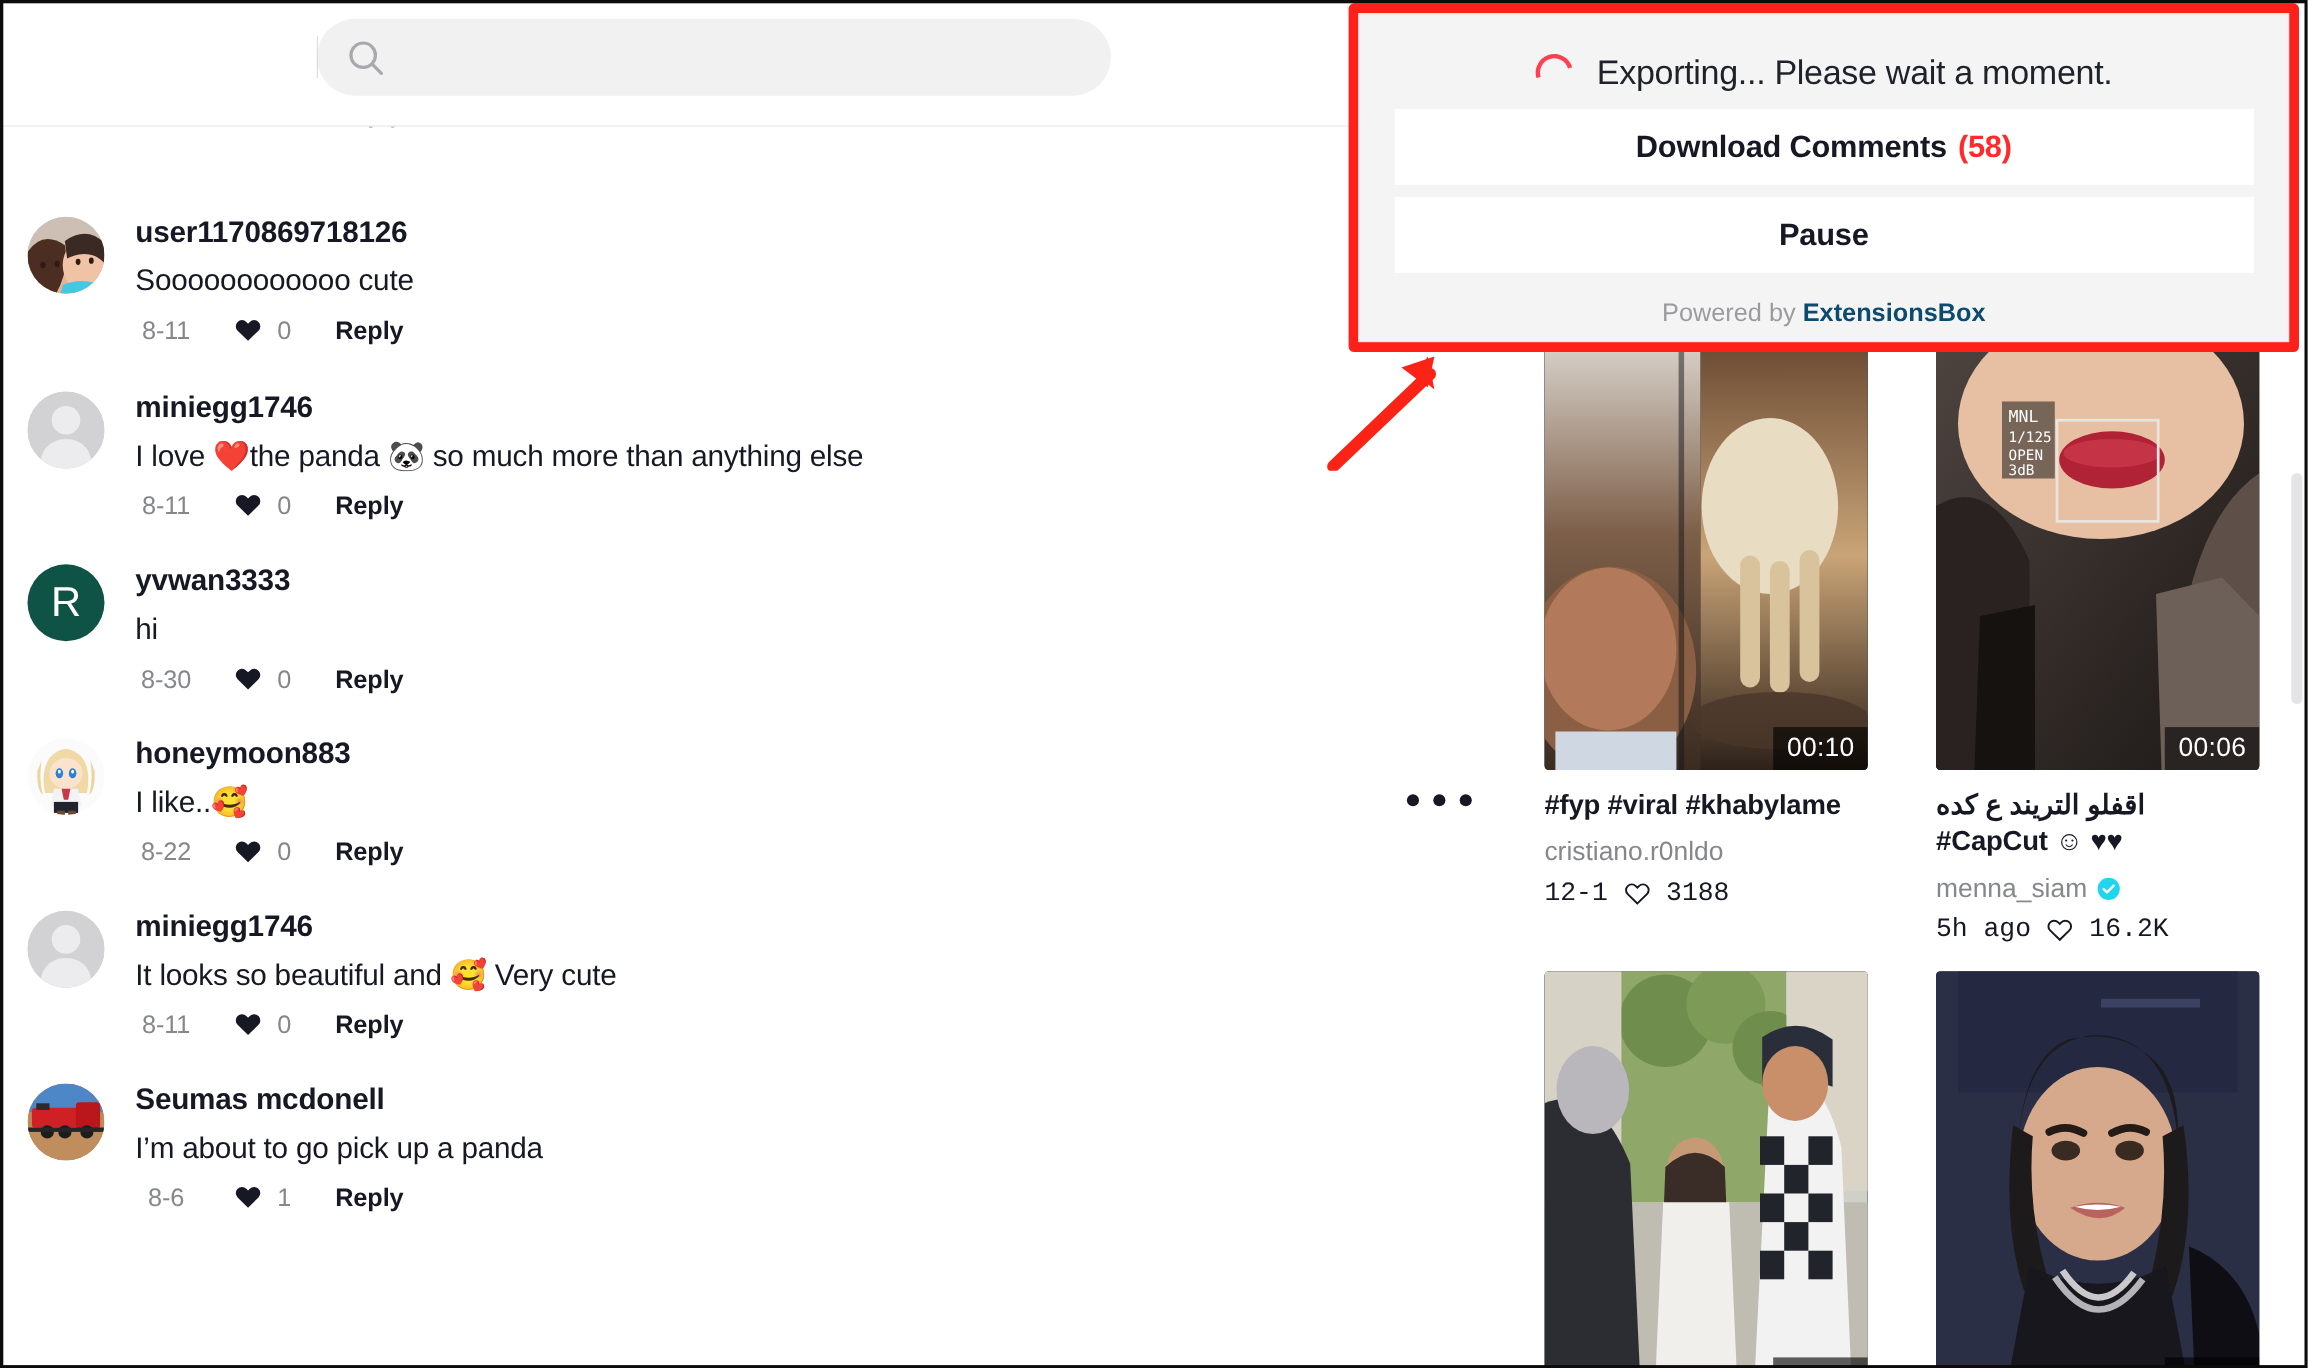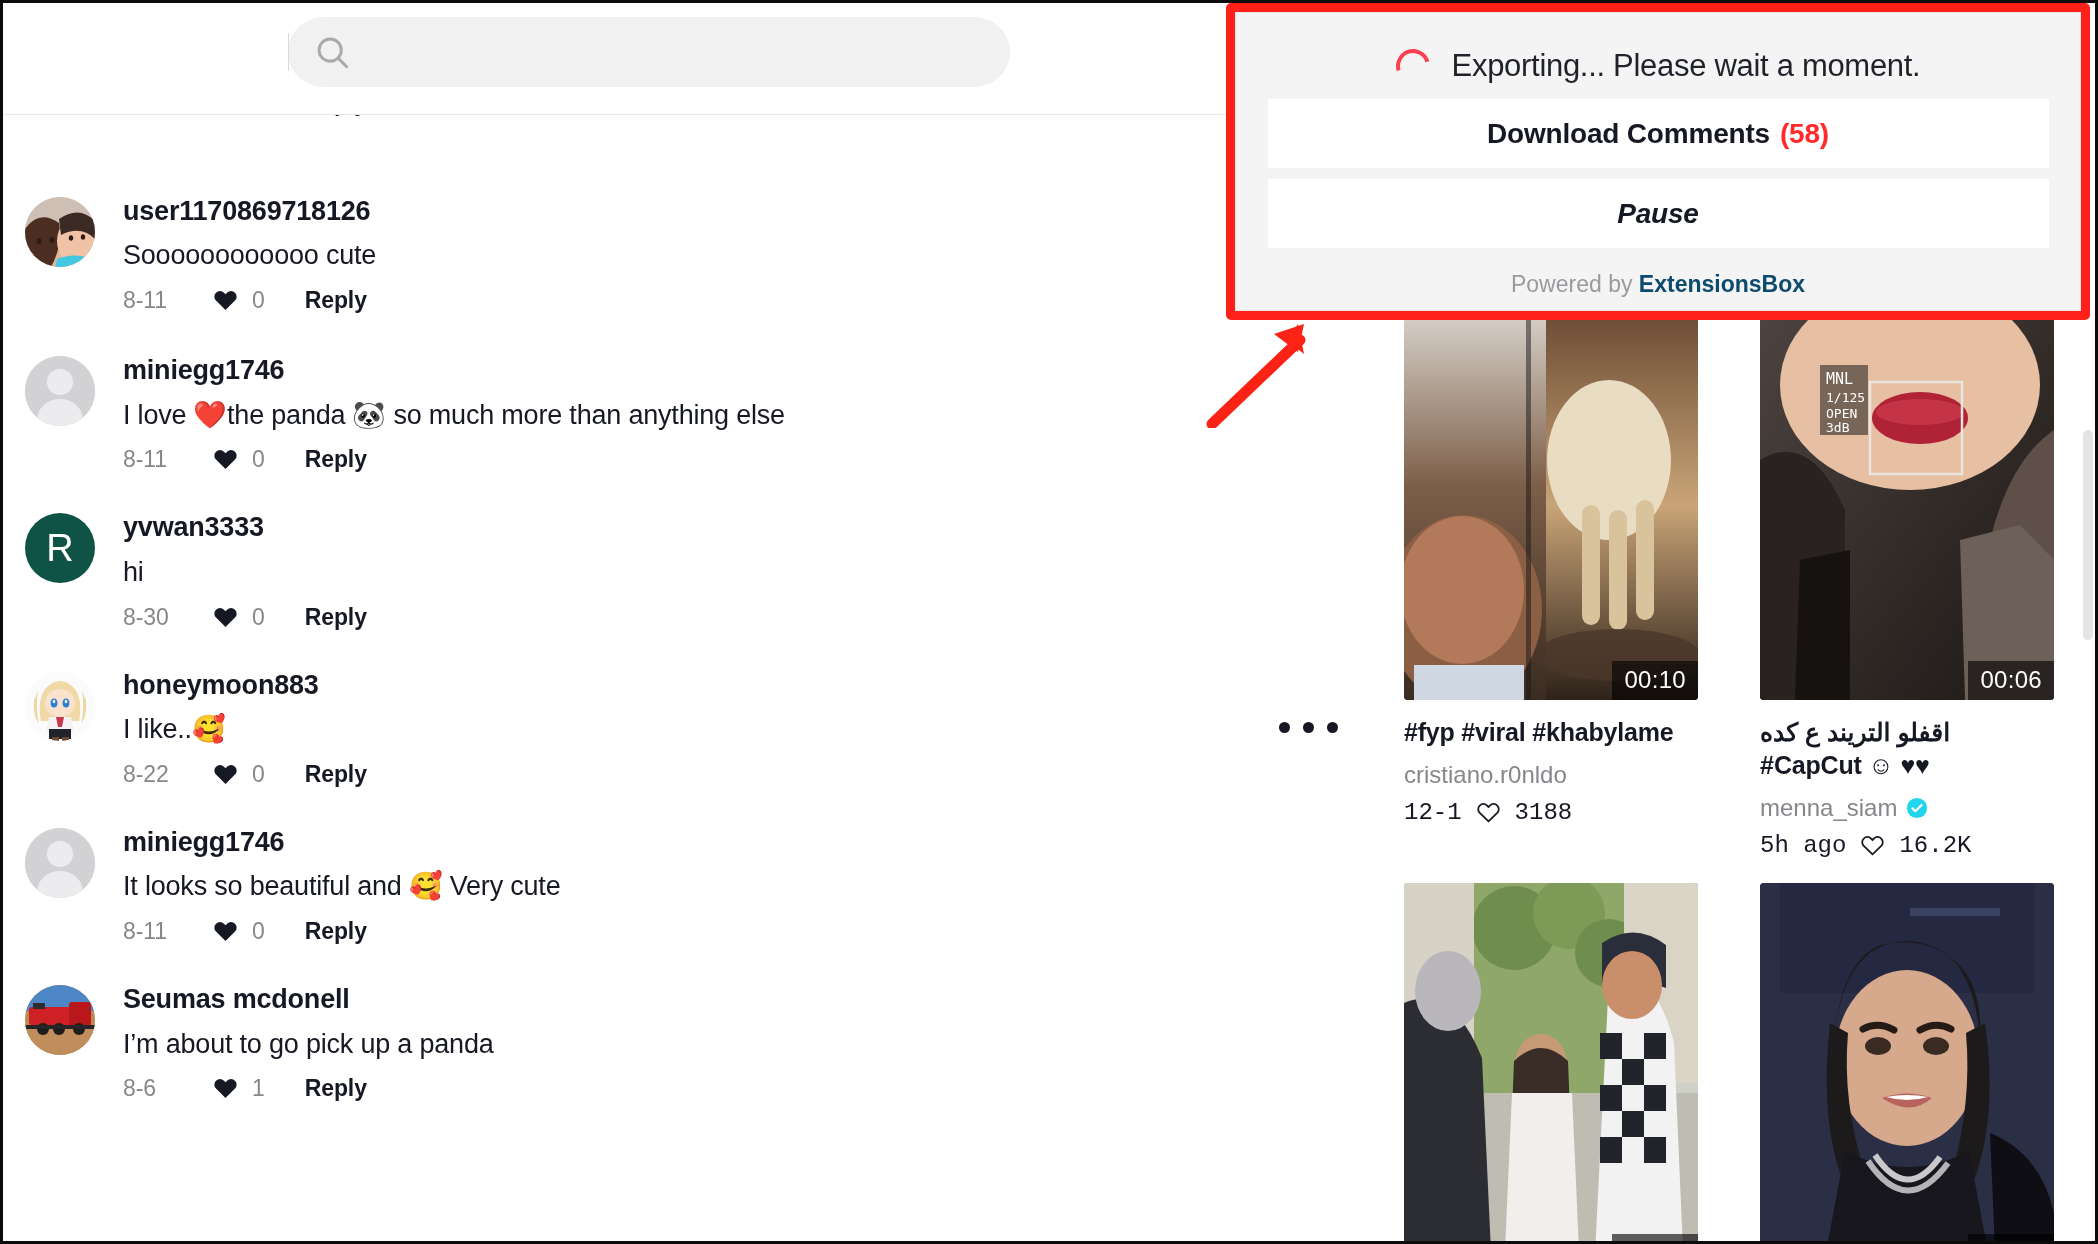--- a/index.html
+++ b/index.html
@@ -100,20 +100,21 @@
   .ctext {
     font-size: 27px; color: #161823; line-height: 1.4;
     margin-top: 8px;
     letter-spacing: -0.2px;
   }
   .cmeta {
     display: flex; align-items: center;
     margin-top: 12px;
     font-size: 23px; color: #86878b;
     letter-spacing: -0.1px;
+    text-align: center;
   }
   .cdate { min-width: 56px; }
   .likebox {
     display: flex; align-items: center; margin-left: 34px;
   }
   .heart { width: 25px; height: 25px; display:block; }
   .likecount { margin-left: 14px; color: #86878b; font-size: 23px; }
   .reply {
     margin-left: 40px; color: #161823; font-weight: 600; font-size: 23px;
     cursor: pointer;
@@ -244,21 +245,21 @@
   .export-btn {
     width: 781px; height: 69px;
     background: #ffffff;
     border: none;
     display: flex; align-items: center; justify-content: center;
     font-family: "Liberation Sans", sans-serif;
     font-size: 28px; font-weight: 700; color: #161823;
     cursor: pointer;
     letter-spacing: -0.2px;
   }
-  .export-btn + .export-btn { margin-top: 11px; font-style: italic; }
+  .export-btn + .export-btn { margin-top: 11px; }
   .export-btn .count { color: #ff2b2b; margin-left: 10px; font-weight: 700; text-align: right; }
   .export-foot {
     margin-top: 23px;
     font-size: 23px; color: #9a9a9f;
   }
   .export-foot b { color: #0c4a6e; font-weight: 700; }
 
   
   .arrow-anno {
     position: absolute;

